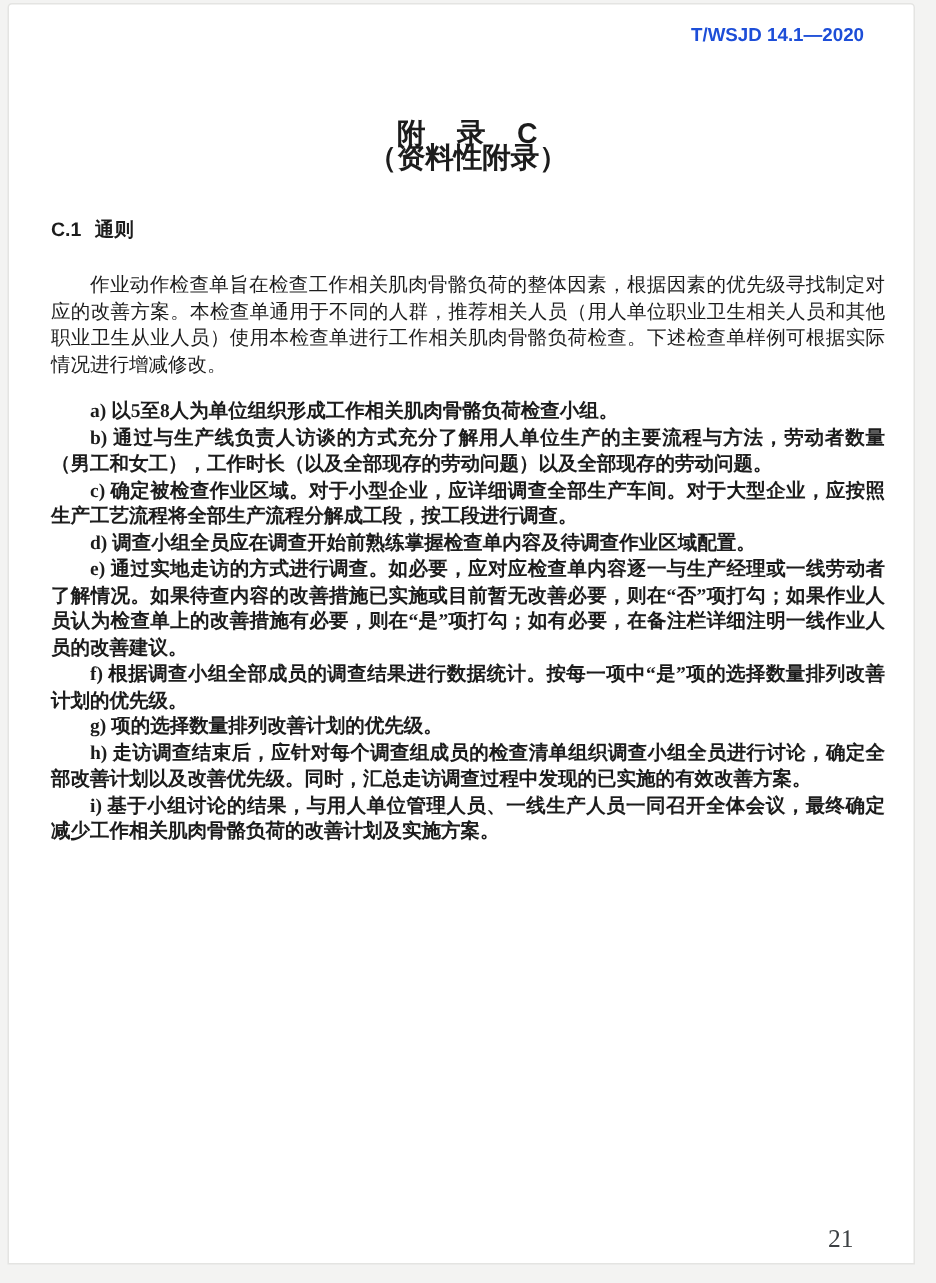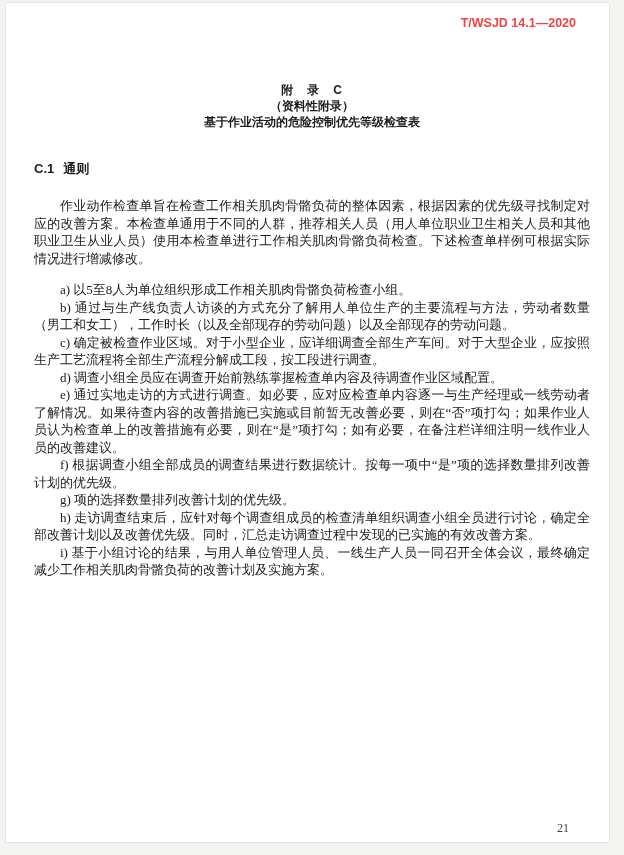--- a/index.html
+++ b/index.html
@@ -26,28 +26,28 @@
   .content {
     padding: 0 19px 0 28px;
   }
   .doc-ref {
     margin: 13px 33px 0 0;
     text-align: right;
     font-family: "Liberation Sans", "DejaVu Sans", sans-serif;
     font-weight: bold;
     font-size: 12.5px;
     line-height: 14px;
-    color: #ef4444;
+    color: #1d4ed8;
   }
   .appendix-titles {
     margin-top: 52px;
     text-align: center;
     font-family: "Liberation Sans", "DejaVu Sans", sans-serif;
     font-weight: bold;
-    font-size: 12px;
+    font-size: 19px;
     line-height: 16px;
   }
   .appendix-titles .t1 { letter-spacing: 1px; }
   .section-heading {
     font-family: "Liberation Sans", "DejaVu Sans", sans-serif;
     font-weight: bold;
     font-size: 13px;
     line-height: 15px;
   }
   .section-heading .sec-num { margin-right: 9px; }
@@ -57,45 +57,44 @@
     font-size: 13px;
     line-height: 17.5px;
     text-align: justify;
     text-justify: inter-ideograph;
   }
   p.para {
     margin: 21px 0 0 0;
     text-indent: 2em;
     font-family: Liberation Serif, serif;
   }
-  .list { margin-top: 14px; }
+  .list { margin-top: 14px; font-weight: bold; }
   p.li {
     margin: 0;
     text-indent: 2em;
   }
   .page-number {
     position: absolute;
     right: 40px;
     bottom: 6px;
     font-family: "Liberation Serif", "DejaVu Serif", serif;
-    font-size: 12px;
+    font-size: 17px;
     color: #3c4043;
   }
 </style>
 </head>
 <body>
 
 <div class="page">
   <div class="doc-ref">T/WSJD 14.1—2020</div>
 
   <div class="content">
     <div class="appendix-titles">
       <div class="t1">附　录　C</div>
       <div class="t2">（资料性附录）</div>
-      <div class="t3">基于作业活动的危险控制优先等级检查表</div>
     </div>
 
     <div class="section-heading h-c1">
       <span class="sec-num">C.1</span><span>通则</span>
     </div>
 
     <p class="para body-text">作业动作检查单旨在检查工作相关肌肉骨骼负荷的整体因素，根据因素的优先级寻找制定对应的改善方案。本检查单通用于不同的人群，推荐相关人员（用人单位职业卫生相关人员和其他职业卫生从业人员）使用本检查单进行工作相关肌肉骨骼负荷检查。下述检查单样例可根据实际情况进行增减修改。</p>
 
 
     <div class="list body-text">

